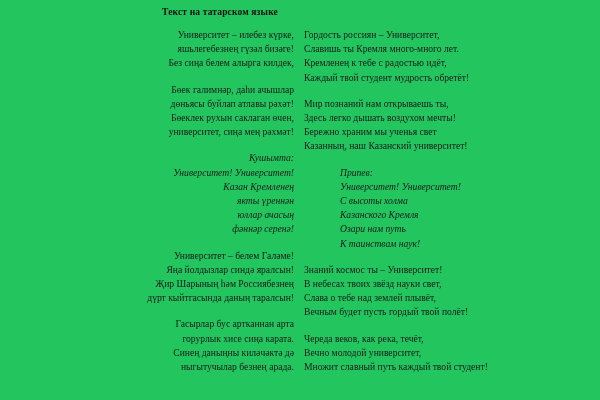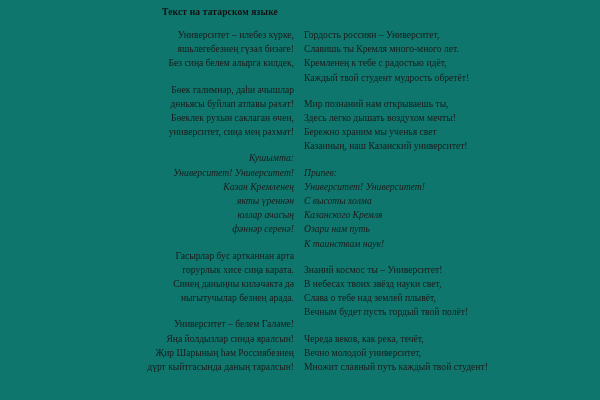--- a/index.html
+++ b/index.html
@@ -5,21 +5,21 @@
 <style>
   html, body {
     margin: 0;
     padding: 0;
     background: #ffffff;
   }
   .page {
     position: relative;
     width: 600px;
     height: 400px;
-    background: #0f766e;
+    background: #22c55e;
     overflow: hidden;
     font-family: "Liberation Serif", "DejaVu Serif", serif;
     color: #1a1a1a;
   }
   .doc-title {
     position: absolute;
     left: 130px;
     top: 7px;
     width: 180px;
     text-align: center;
@@ -39,20 +39,21 @@
   }
   .column-right {
     left: 304px;
     width: 268px;
   }
   .stanza {
     margin: 0 0 12px 0;
   }
   .stanza.chorus {
     font-style: italic;
+    margin-left: 36px;
   }
   .line {
     display: block;
     font-size: 9.6px;
     line-height: 14.2px;
     white-space: pre;
   }
   .chorus .line {
     font-style: italic;
   }
@@ -78,30 +79,30 @@
       </div>
       <div class="stanza chorus">
         <span class="line">Кушымта:</span>
         <span class="line">Университет! Университет!</span>
         <span class="line">Казан Кремленең</span>
         <span class="line">якты үреннән</span>
         <span class="line">юллар ачасың</span>
         <span class="line">фәннәр серенә!</span>
       </div>
       <div class="stanza">
+        <span class="line">Университет – белем Галәме!</span>
+        <span class="line">Яңа йолдызлар синдә яралсын!</span>
+        <span class="line">Җир Шарының һәм Россиябезнең</span>
+        <span class="line">дүрт кыйтгасында даның таралсын!</span>
+      </div>
+      <div class="stanza">
         <span class="line">Гасырлар бус артканнан арта</span>
         <span class="line">горурлык хисе сиңа карата.</span>
         <span class="line">Синең даныңны киләчәктә дә</span>
         <span class="line">ныгытучылар безнең арада.</span>
-      </div>
-      <div class="stanza">
-        <span class="line">Университет – белем Галәме!</span>
-        <span class="line">Яңа йолдызлар синдә яралсын!</span>
-        <span class="line">Җир Шарының һәм Россиябезнең</span>
-        <span class="line">дүрт кыйтгасында даның таралсын!</span>
       </div>
     </div>
 
   <div class="column column-right" id="col-1">
       <div class="stanza">
         <span class="line">Гордость россиян – Университет,</span>
         <span class="line">Славишь ты Кремля много-много лет.</span>
         <span class="line">Кремленең к тебе с радостью идёт,</span>
         <span class="line">Каждый твой студент мудрость обретёт!</span>
       </div>

